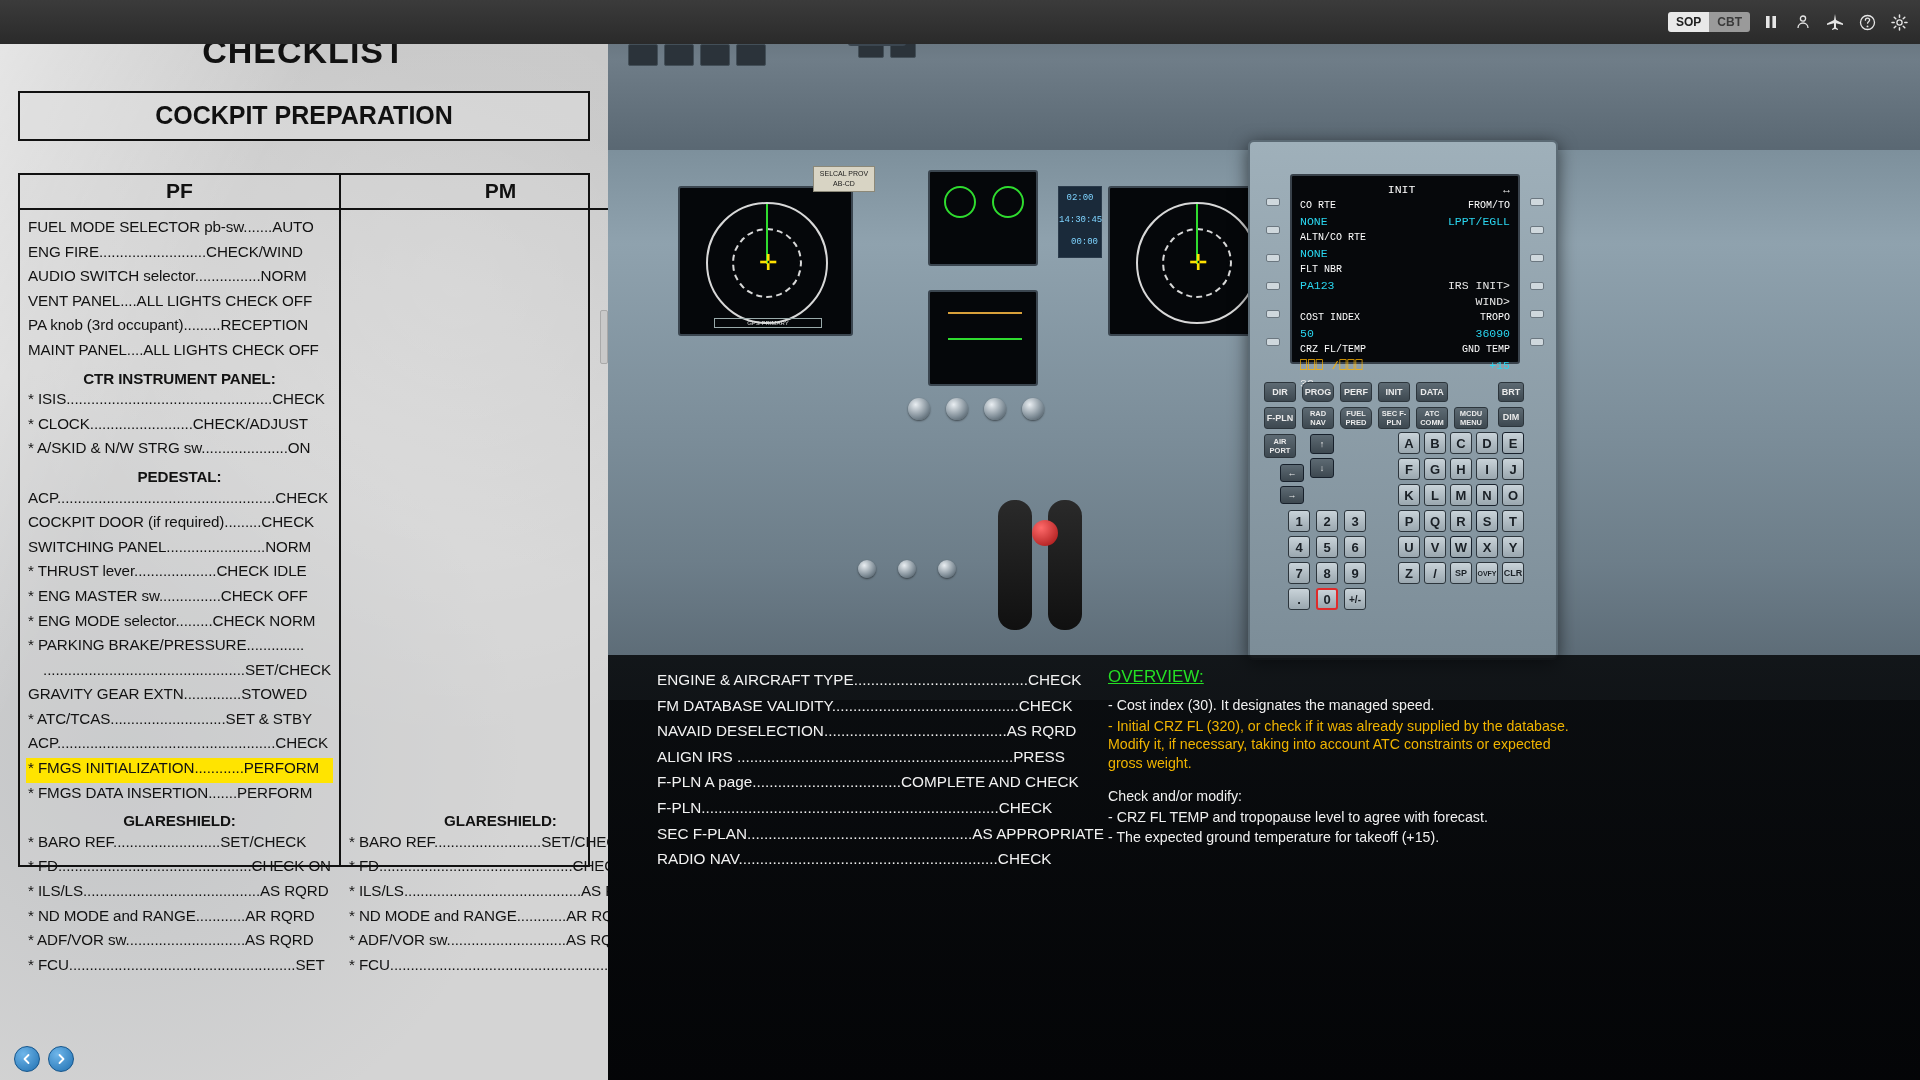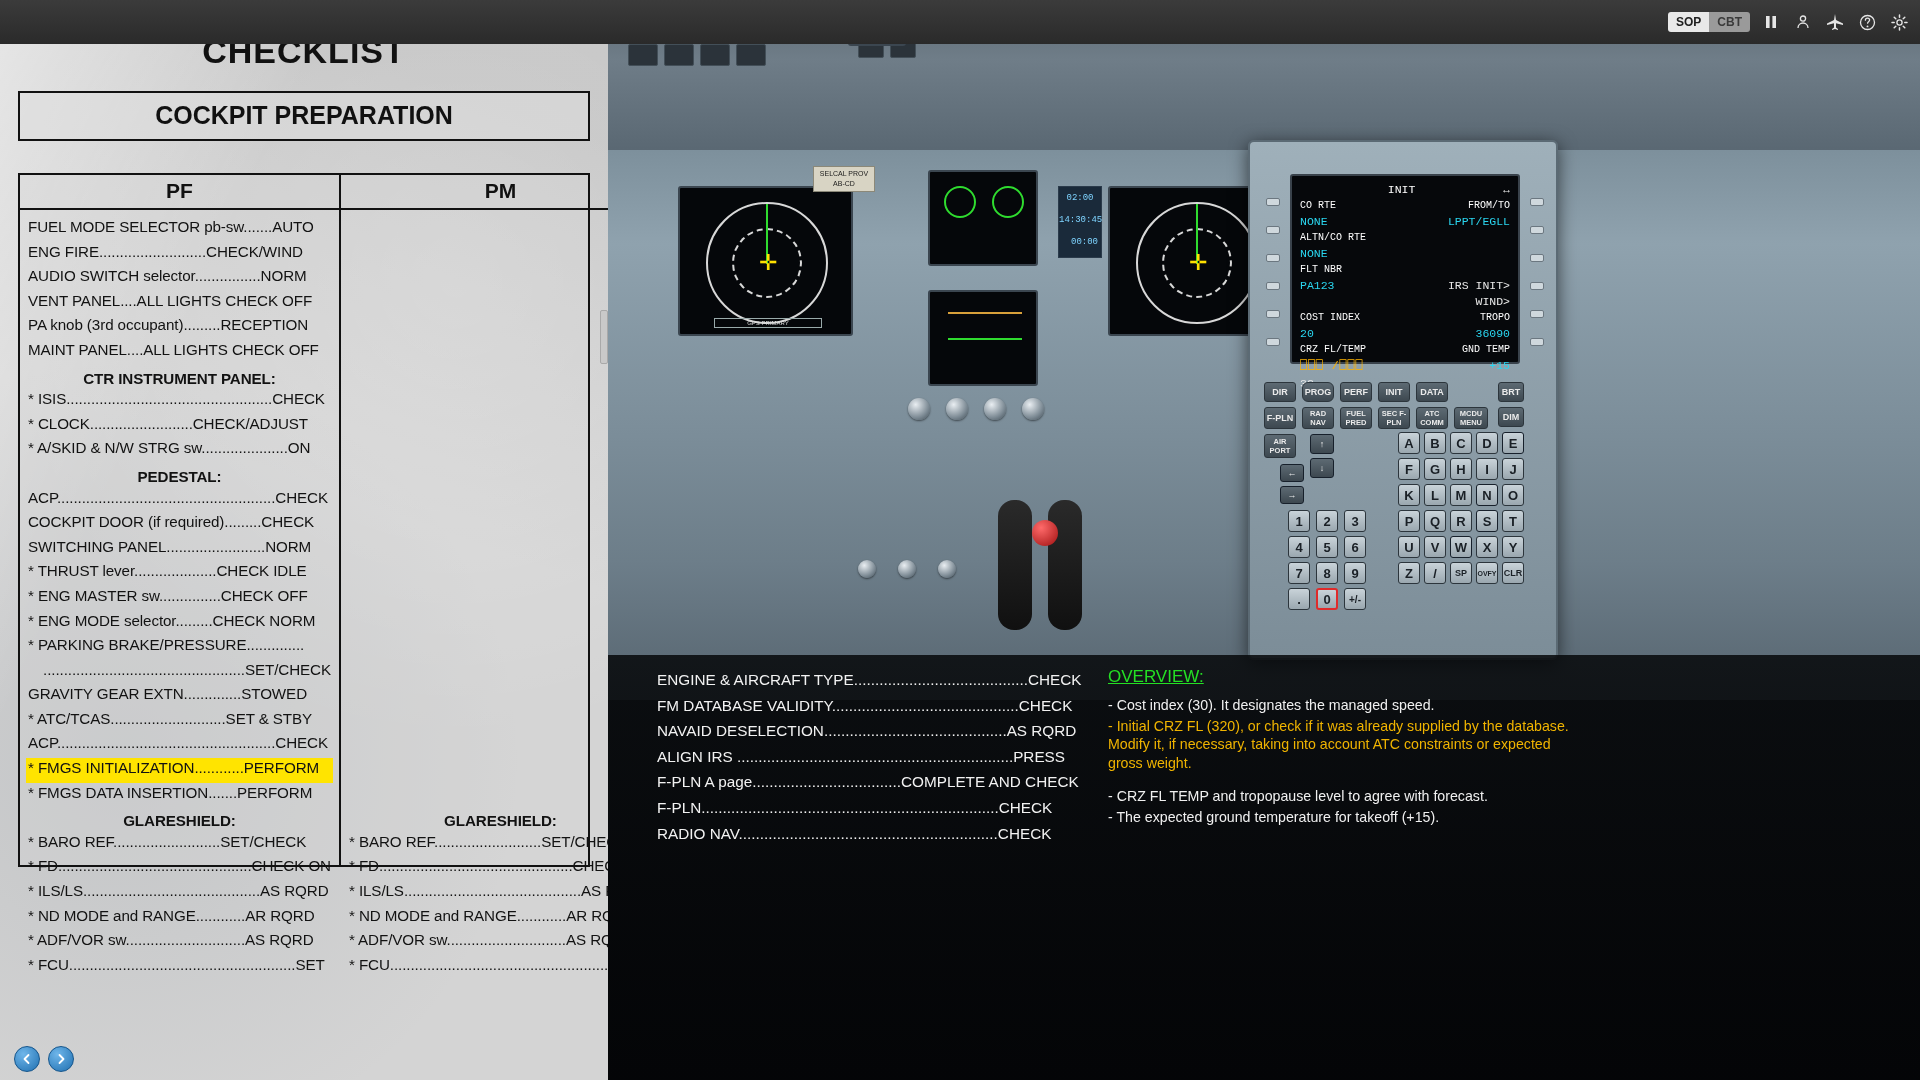--- a/index.html
+++ b/index.html
@@ -257,21 +257,21 @@
     <div class="m-row">
         <span style="flex:1"></span>
       <span class="m-wht">WIND&gt;</span>
       </div>
 
     <div class="m-row">
         <span class="m-lbl">COST INDEX</span>
       <span class="m-lbl">TROPO</span>
       </div>
     <div class="m-row">
-        <span class="m-cyan">20</span>
+        <span class="m-cyan">50</span>
       <span class="m-cyan">36090</span>
       </div>
 
     <div class="m-row">
         <span class="m-lbl">CRZ FL/TEMP</span>
       <span class="m-lbl">GND TEMP</span>
       </div>
     <div class="m-row">
         <span class="m-box">⎕⎕⎕ /⎕⎕⎕</span>
       <span class="m-cyan">+15</span>
@@ -299,21 +299,21 @@
 
     <div class="mk" style="left:6px;   top:0px; width:32px; height:20px;">DIR</div>
     <div class="mk" style="left:44px;  top:0px; width:32px; height:20px;border-radius:6px;">PROG</div>
     <div class="mk" style="left:82px;  top:0px; width:32px; height:20px;">PERF</div>
     <div class="mk" style="left:120px; top:0px; width:32px; height:20px;">INIT</div>
     <div class="mk" style="left:158px; top:0px; width:32px; height:20px;">DATA</div>
     <div class="mk" style="left:240px; top:0px; width:26px; height:20px;">BRT</div>
 
     <div class="mk" style="left:6px;   top:25px; width:32px; height:22px;">F-PLN</div>
     <div class="mk" style="left:44px;  top:25px; width:32px; height:22px; font-size:7.5px;">RAD NAV</div>
-    <div class="mk" style="left:82px;  top:25px; width:32px; height:22px; font-size:7.5px;">FUEL PRED</div>
+    <div class="mk" style="left:82px;  top:25px; width:32px; height:22px; font-size:7.5px;border-radius:6px;">FUEL PRED</div>
     <div class="mk" style="left:120px; top:25px; width:32px; height:22px; font-size:7.5px;">SEC F-PLN</div>
     <div class="mk" style="left:158px; top:25px; width:32px; height:22px; font-size:7.5px;">ATC COMM</div>
     <div class="mk" style="left:196px; top:25px; width:34px; height:22px; font-size:7.5px;">MCDU MENU</div>
     <div class="mk" style="left:240px; top:25px; width:26px; height:20px;">DIM</div>
 
     <div class="mk" style="left:6px;  top:52px; width:32px; height:24px; font-size:7.5px;">AIR PORT</div>
     <div class="mk box" style="left:52px; top:52px; width:24px; height:20px;">↑</div>
     <div class="mk box" style="left:52px; top:76px; width:24px; height:20px;">↓</div>
     <div class="mk box" style="left:22px; top:82px; width:24px; height:18px;">←</div>
     <div class="mk box" style="left:22px; top:104px; width:24px; height:18px;">→</div>
@@ -370,28 +370,30 @@
 </div>
 
 <div id="bottom">
   <div id="bot-left">
       <div class="b-row">ENGINE &amp; AIRCRAFT TYPE.........................................CHECK</div>
       <div class="b-row">FM DATABASE VALIDITY............................................CHECK</div>
       <div class="b-row">NAVAID DESELECTION...........................................AS RQRD</div>
       <div class="b-row">ALIGN IRS .................................................................PRESS</div>
       <div class="b-row">F-PLN A page...................................COMPLETE AND CHECK</div>
       <div class="b-row">F-PLN......................................................................CHECK</div>
+      <div class="b-row">SEC F-PLAN.....................................................AS APPROPRIATE</div>
       <div class="b-row">RADIO NAV.............................................................CHECK</div>
     </div>
   <div id="bot-right">
     <div id="ov-title">OVERVIEW:</div>
     <div id="ov-body">
         <div class="ov-p">- Cost index (30). It designates the managed speed.</div>
         <div class="ov-p amber">- Initial CRZ FL (320), or check if it was already supplied by the database. Modify it, if necessary, taking into account ATC constraints or expected gross weight.</div>
         <div class="ov-gap"></div>
+        <div class="ov-p">Check and/or modify:</div>
         <div class="ov-p">- CRZ FL TEMP and tropopause level to agree with forecast.</div>
         <div class="ov-p">- The expected ground temperature for takeoff (+15).</div>
       </div>
   </div>
 </div>
 
 <div id="checklist">
   <div id="cl-inner">
     <div id="cl-title">CHECKLIST</div>
     <div id="cl-sub">COCKPIT PREPARATION</div>

